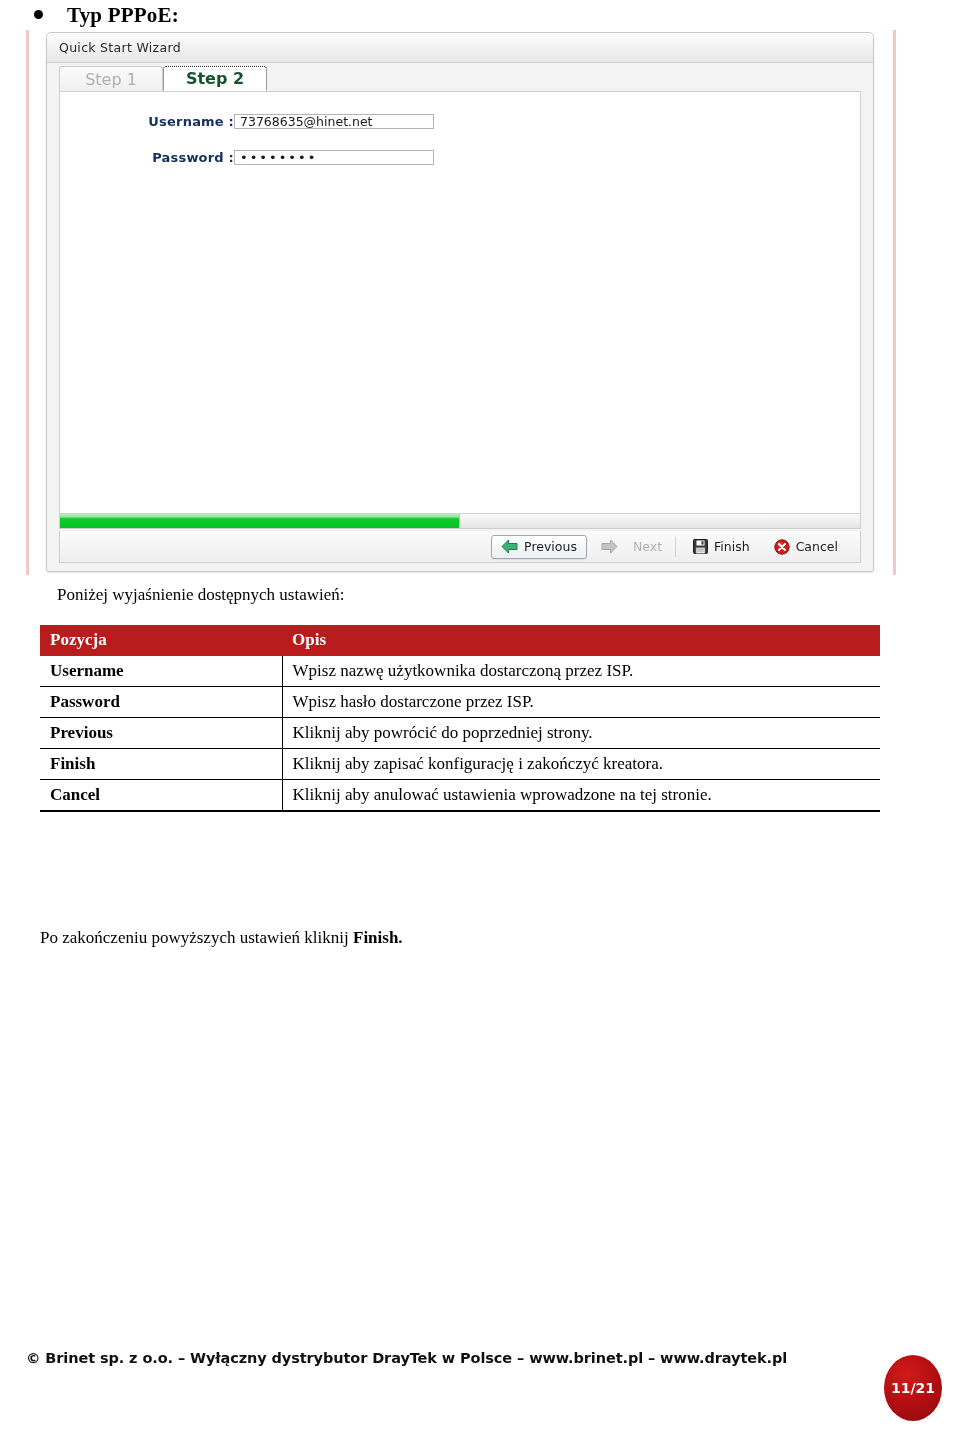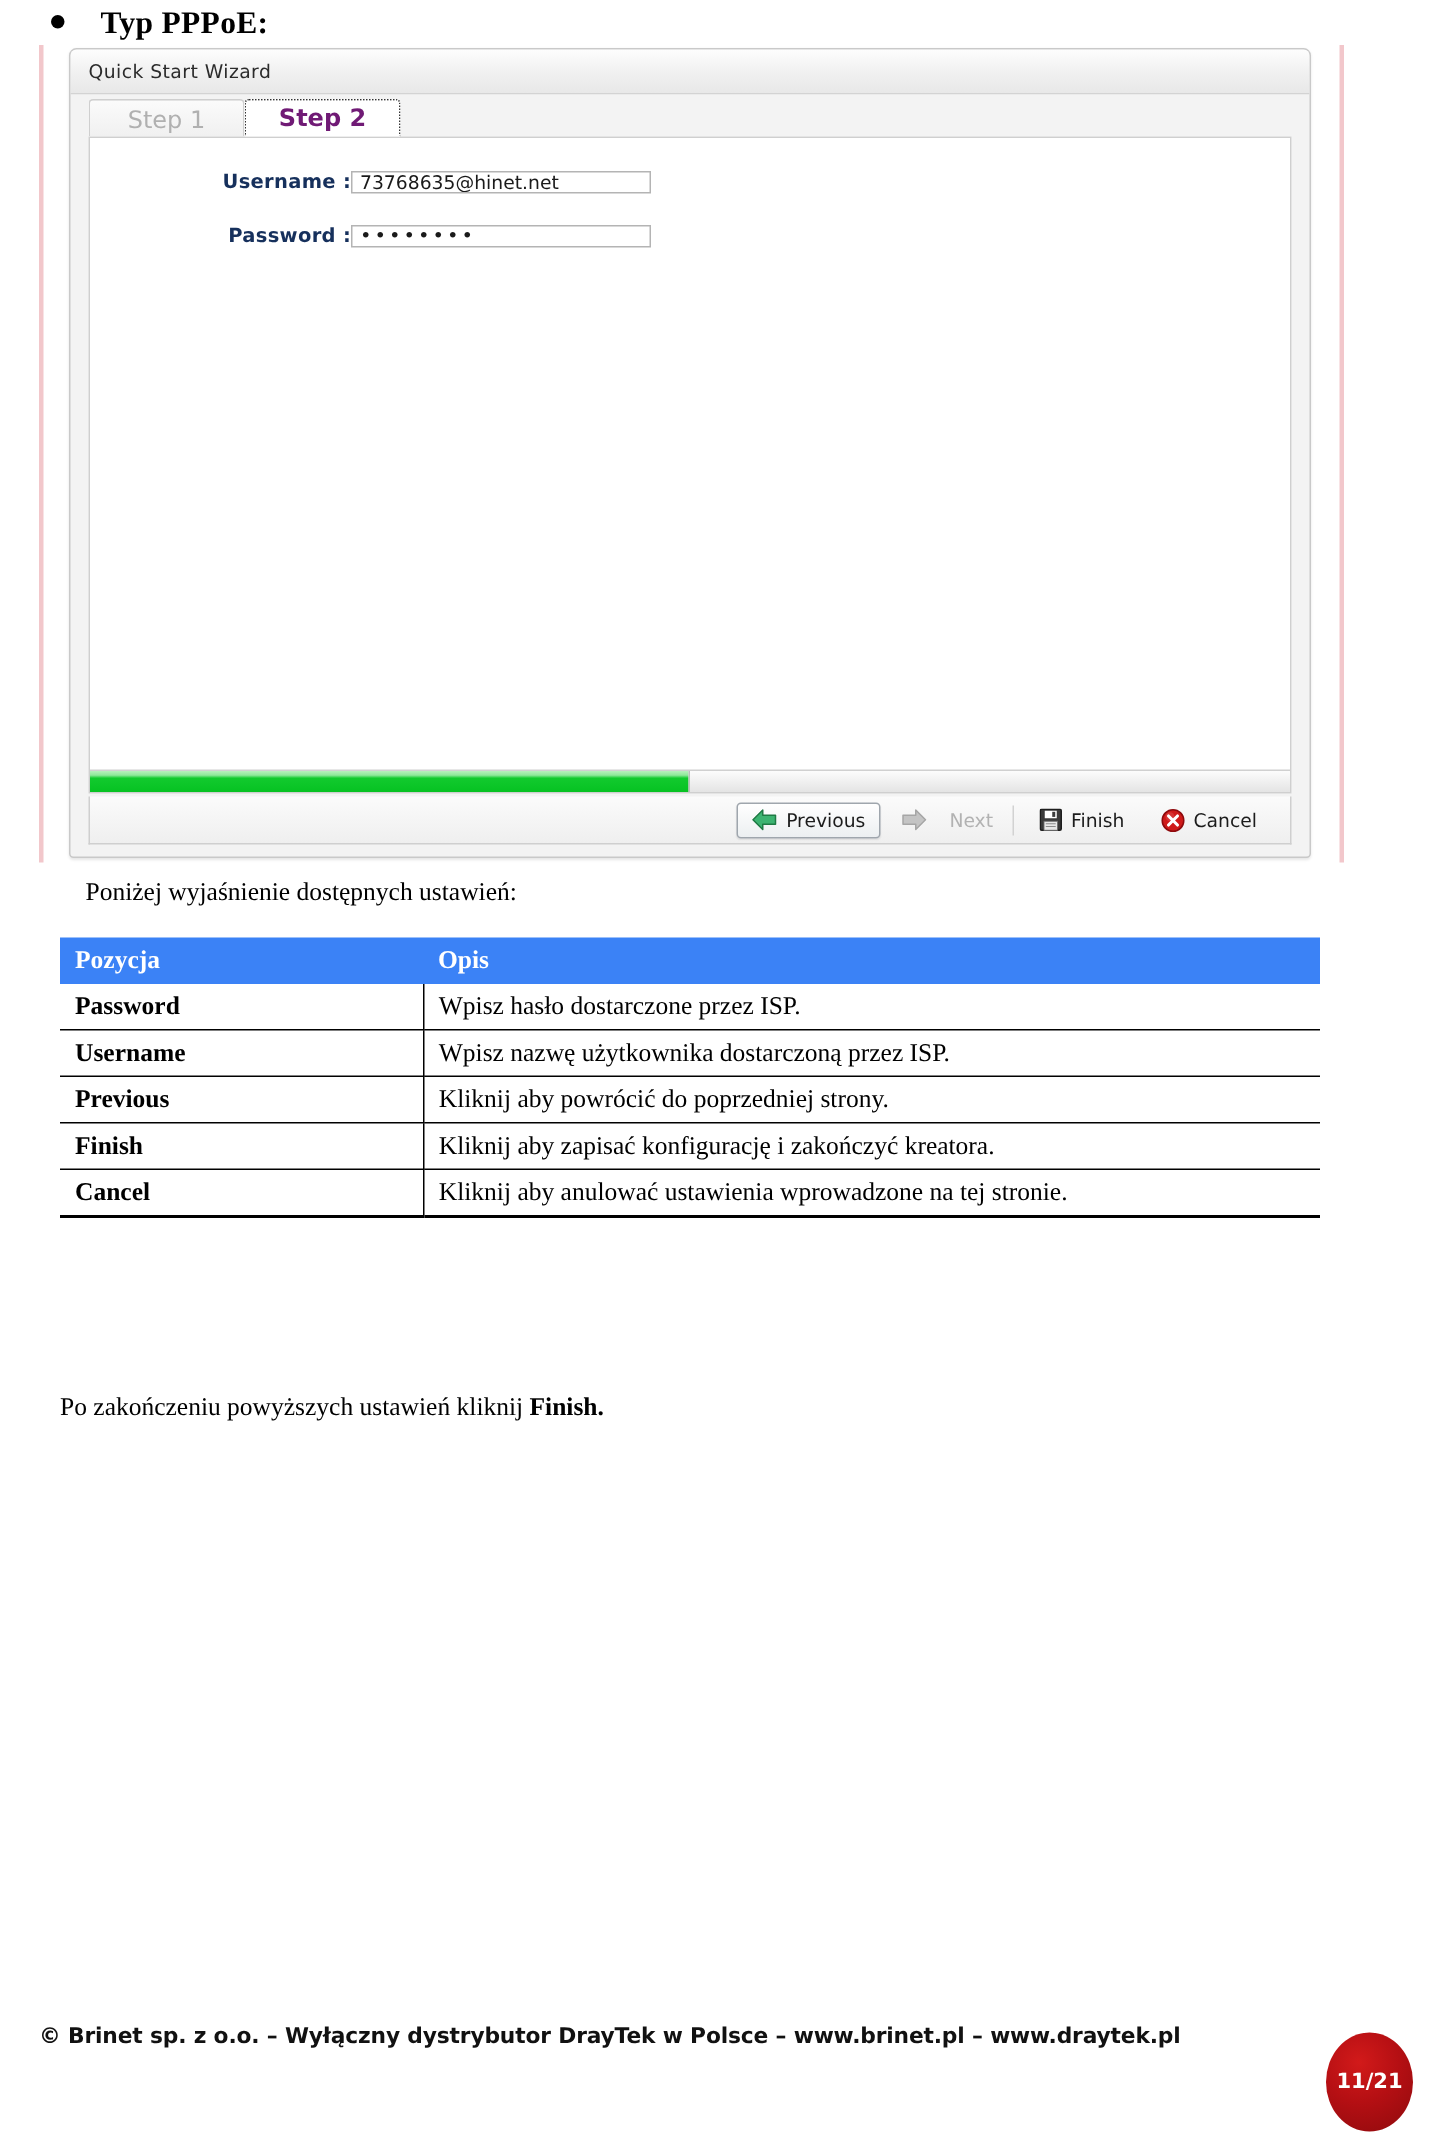--- a/index.html
+++ b/index.html
@@ -108,21 +108,21 @@
     border: 1px solid #cfcfcf;
     border-bottom: none;
     border-radius: 3px 3px 0 0;
   }
   .tab.inactive {
     color: #b0b0b0;
     font-weight: normal;
   }
   .tab.active {
     background: #ffffff;
-    color: #701a75;
+    color: #14532d;
     font-weight: bold;
     border: 1px dotted #333;
     border-bottom: 1px solid #fff;
     position: relative;
     z-index: 3;
   }
 
   
   .panel {
     position: absolute;
@@ -253,21 +253,21 @@
     position: absolute;
     left: 40px;
     top: 625px;
     width: 840px;
     border-collapse: collapse;
     font-family: "Liberation Serif", serif;
     font-size: 17px;
     table-layout: fixed;
   }
   table.settings thead th {
-    background: #3b82f6;
+    background: #b91c1c;
     color: #ffffff;
     font-weight: bold;
     text-align: left;
     padding: 5px 0 6px 10px;
     font-size: 17px;
     height: 28px;
     box-sizing: border-box;
   }
   table.settings th.c1, table.settings td.c1 { width: 242px; }
   table.settings tbody td {
@@ -413,26 +413,26 @@
 
 <table class="settings">
   <thead>
     <tr>
       <th class="c1">Pozycja</th>
       <th class="c2">Opis</th>
     </tr>
   </thead>
   <tbody>
     <tr>
+      <td class="c1">Username</td>
+      <td class="c2">Wpisz nazwę użytkownika dostarczoną przez ISP.</td>
+    </tr>
+    <tr>
       <td class="c1">Password</td>
       <td class="c2">Wpisz hasło dostarczone przez ISP.</td>
-    </tr>
-    <tr>
-      <td class="c1">Username</td>
-      <td class="c2">Wpisz nazwę użytkownika dostarczoną przez ISP.</td>
     </tr>
     <tr>
       <td class="c1">Previous</td>
       <td class="c2">Kliknij aby powrócić do poprzedniej strony.</td>
     </tr>
     <tr>
       <td class="c1">Finish</td>
       <td class="c2">Kliknij aby zapisać konfigurację i zakończyć kreatora.</td>
     </tr>
     <tr>

